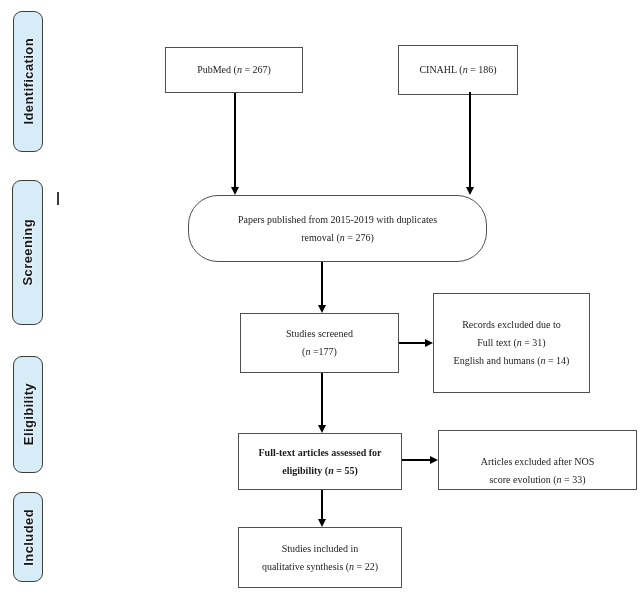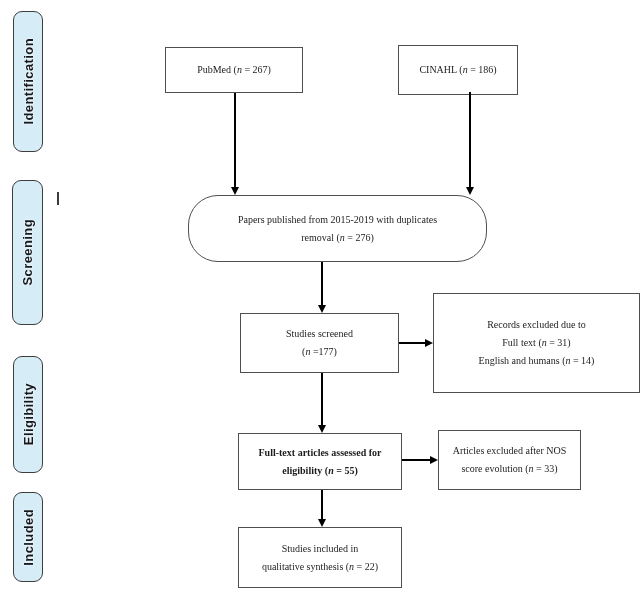--- a/index.html
+++ b/index.html
@@ -71,31 +71,31 @@
 
   <div class="box" style="left:188px; top:195px; width:299px; height:67px;border-radius:30px;">
     <span class="line">Papers published from 2015-2019 with duplicates</span>
     <span class="line">removal (<i>n</i> = 276)</span>
   </div>
 
   <div class="box" style="left:240px; top:313px; width:159px; height:60px;">
     <span class="line">Studies screened</span>
     <span class="line">(<i>n</i> =177)</span>
   </div>
-  <div class="box" style="left:433px; top:293px; width:207px; height:100px;">
+  <div class="box" style="left:433px; top:293px; width:157px; height:100px;">
     <span class="line">Records excluded due to</span>
     <span class="line">Full text (<i>n</i> = 31)</span>
     <span class="line">English and humans (<i>n</i> = 14)</span>
   </div>
 
   <div class="box" style="left:238px; top:433px; width:164px; height:57px;font-weight:bold;">
     <span class="line">Full-text articles assessed for</span>
     <span class="line">eligibility (<i>n</i> = 55)</span>
   </div>
-  <div class="box" style="left:438px; top:430px; width:143px; height:60px;">
+  <div class="box" style="left:438px; top:430px; width:199px; height:60px;justify-content:flex-end;">
     <span class="line">Articles excluded after NOS</span>
     <span class="line">score evolution (<i>n</i> = 33)</span>
   </div>
 
   <div class="box" style="left:238px; top:527px; width:164px; height:61px;">
     <span class="line">Studies included in</span>
     <span class="line">qualitative synthesis (<i>n</i> = 22)</span>
   </div>
 
   <div class="varrow" style="left:230px; top:93px; height:102px;">

